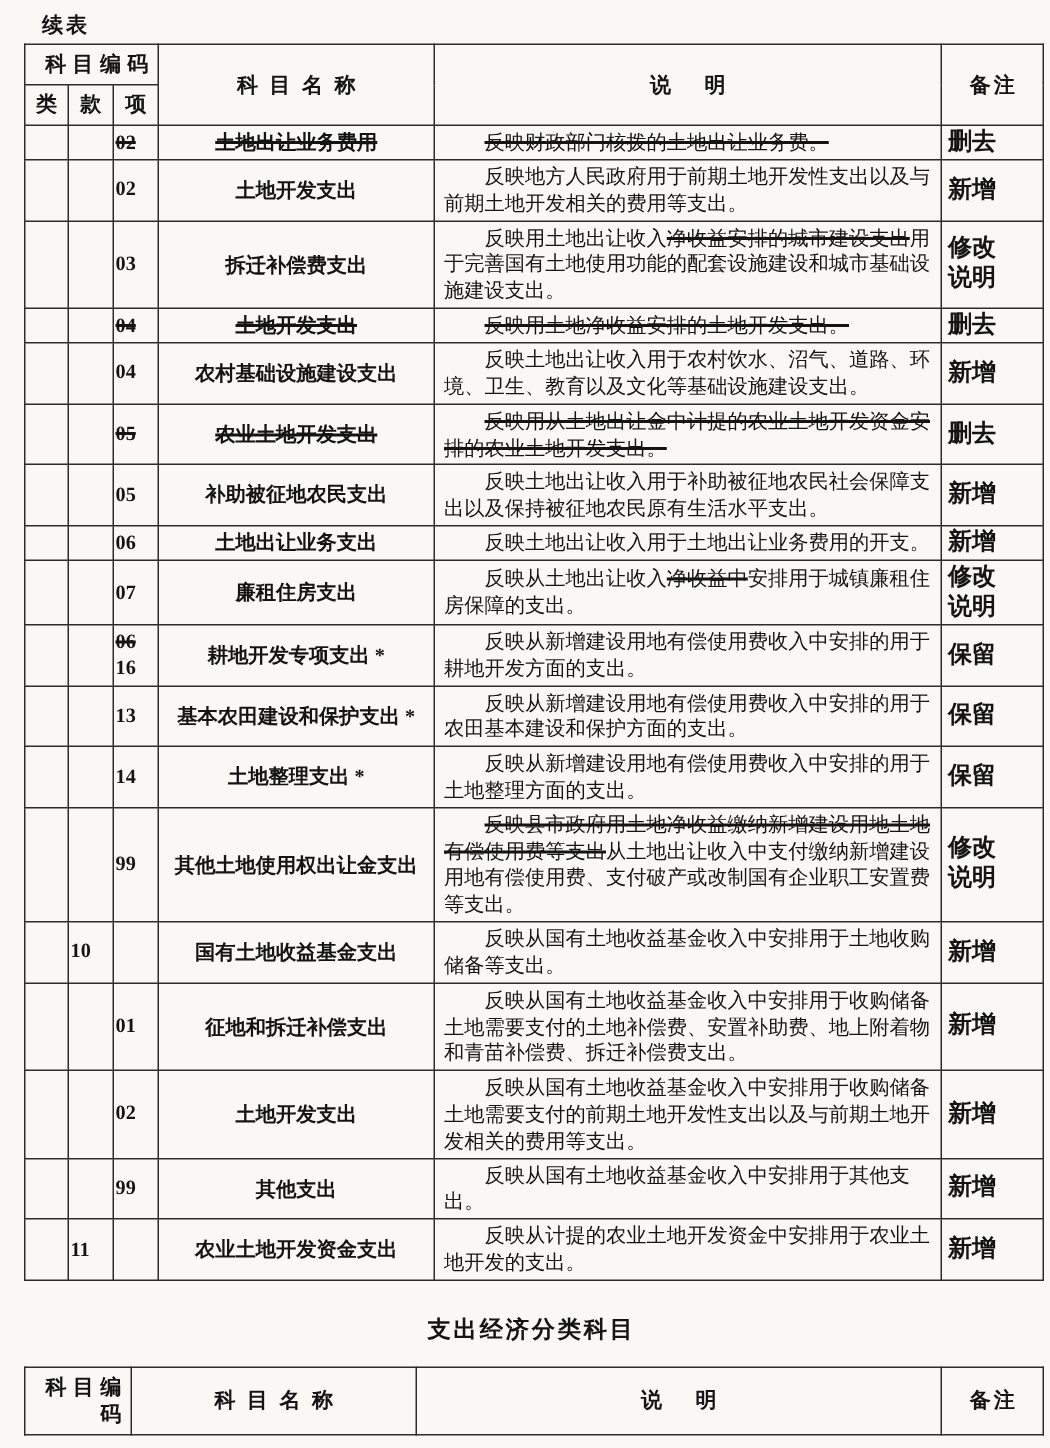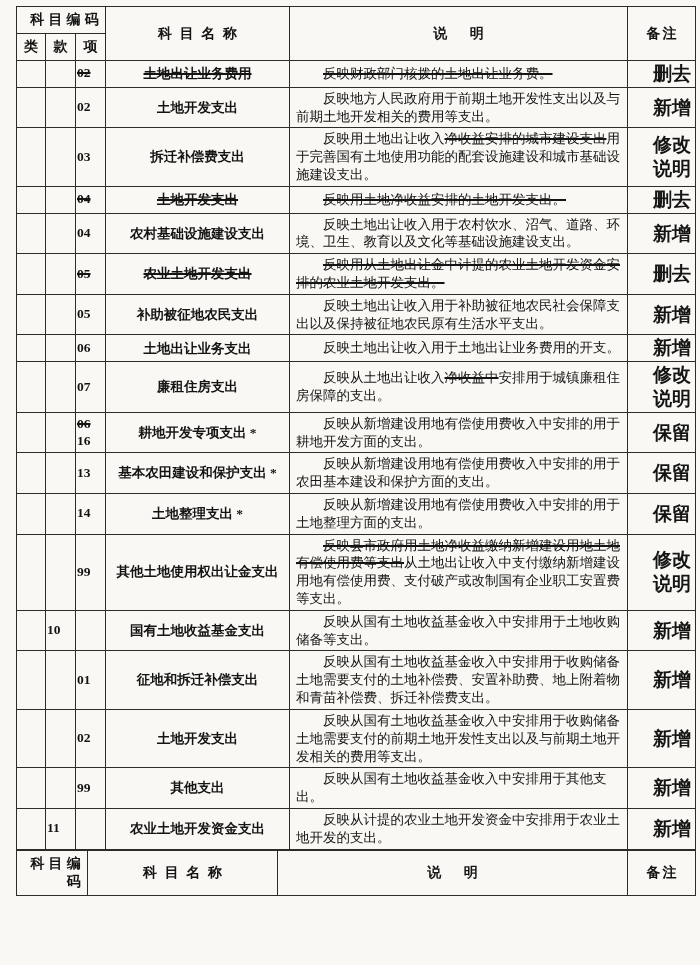--- a/index.html
+++ b/index.html
@@ -40,39 +40,40 @@
     padding:1px 5px;line-height:1.3;
   }
   td.desc{
     text-align:left;font-size:13.5px;
     text-indent:2em;line-height:1.32;
     padding:2px 6px;
     font-weight:500;
     margin-left:24px;
   }
   td.remark{
-    text-align:right;font-size:19px;font-weight:bold;line-height:1.25;
+    text-align:left;font-size:16px;font-weight:bold;line-height:1.25;
   }
   .strike{text-decoration:line-through;text-decoration-thickness:1.5px;}
   .note{
     margin:7px 0 0 2px;width:672px;
     font-size:13.5px;line-height:1.45;
     font-weight:500;
   }
   .sec-title{
     text-align:center;font-size:15.5px;font-weight:bold;
     letter-spacing:.12em;
     margin:22px 0 14px 0;
   }
 </style>
 </head>
 <body>
 
 <div class="page">
 
+  <div class="cont-label">续表</div>
 
   <table class="t">
     <colgroup>
       <col style="width:29px">
         <col style="width:30px">
         <col style="width:30px">
       <col style="width:184px">
         <col style="width:338px">
         <col style="width:68px">
     </colgroup>
@@ -307,20 +308,21 @@
           <td class="name"><span>农业土地开发资金支出</span></td>
           <td class="desc"><span>反映从计提的农业土地开发资金中安排用于农业土地开发的支出。</span></td>
           <td class="remark">
             <div>新增</div>
           </td>
         </tr>
       </tbody>
   </table>
 
 
+  <div class="sec-title">支出经济分类科目</div>
 
   <table class="t">
     <colgroup>
       <col style="width:35px">
         <col style="width:36px">
       <col style="width:190px">
         <col style="width:350px">
         <col style="width:68px">
     </colgroup>
     <thead>

